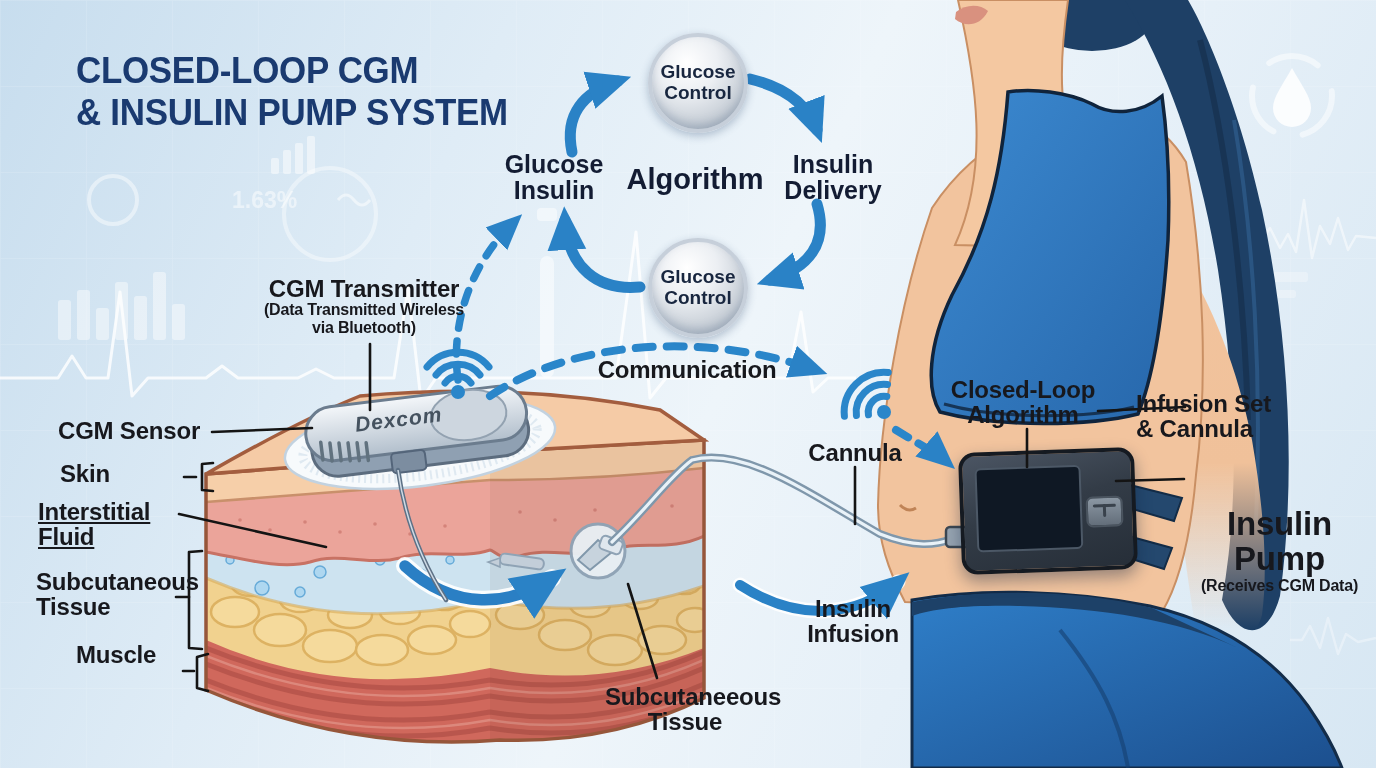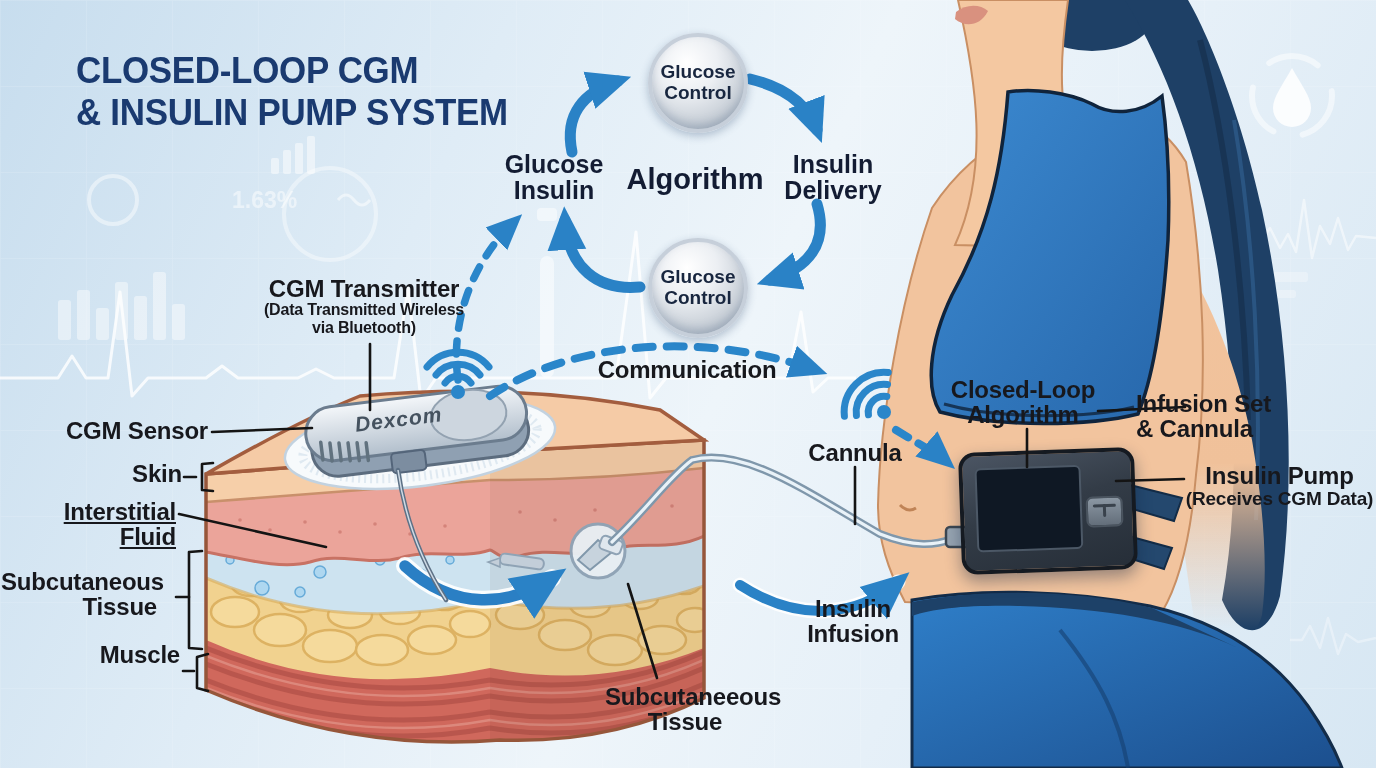--- a/index.html
+++ b/index.html
@@ -6,21 +6,21 @@
   .canvas{
     position:relative;width:1376px;height:768px;overflow:hidden;
     font-family:"Liberation Sans",sans-serif;
     background:linear-gradient(115deg,#c7ddee 0%,#dfecf6 30%,#eef5fa 52%,#e6f0f8 70%,#d7e7f3 100%);
   }
   .canvas svg{position:absolute;left:0;top:0;width:1376px;height:768px;pointer-events:none;}
   .ttl{position:absolute;left:76px;top:50px;font-size:36px;font-weight:800;color:#1a3a70;
        line-height:1.17;letter-spacing:-0.3px;transform:scaleX(.97);transform-origin:left top;}
   .lbl{position:absolute;font-weight:700;color:#17181d;line-height:1.06;font-size:24px;
        text-align:center;letter-spacing:-0.2px;}
-  .lbl.r{text-align:right;}
+  .lbl.r{text-align:left;}
   .lbl.l{text-align:left;}
   .lbl .sub{font-size:16px;display:block;line-height:1.12;}
   .node{position:absolute;width:92px;height:92px;border-radius:50%;
         background:radial-gradient(circle at 38% 28%,#ffffff 0%,#eceff3 35%,#c8cfd7 70%,#9ba6b2 100%);
         border:4px solid #c6cfda;box-shadow:0 3px 8px rgba(40,70,110,.3),inset 0 -5px 9px rgba(110,130,155,.35);
         display:flex;flex-direction:column;align-items:center;justify-content:center;
         font-weight:700;font-size:19px;color:#18263f;line-height:1.08;}
   .loop-txt{position:absolute;font-weight:700;color:#131c33;text-align:center;line-height:1.05;}
   .pump{position:absolute;left:960px;top:450px;width:168px;height:114px;border-radius:16px;
         background:linear-gradient(165deg,#4b5563 0%,#333c47 45%,#262e38 100%);
@@ -380,21 +380,21 @@
     <span class="sub">(Data Transmitted Wireless</span>
     <span class="sub">via Bluetooth)</span>
   </div>
 
   <div class="lbl r" style="left:58px;top:418px;width:150px;">CGM Sensor</div>
   <div class="lbl r" style="left:60px;top:461px;width:122px;">Skin</div>
   <div class="lbl r" style="left:38px;top:499px;width:138px;text-decoration:underline;">
     <div>Interstitial</div>
     <div>Fluid</div>
   </div>
-  <div class="lbl r" style="left:1px;top:569px;width:156px;">
+  <div class="lbl r" style="left:36px;top:569px;width:156px;">
     <div>Subcutaneous</div>
     <div>Tissue</div>
   </div>
   <div class="lbl r" style="left:76px;top:642px;width:104px;">Muscle</div>
 
   <div class="lbl" style="left:592px;top:357px;width:190px;">
     <div>Communication</div>
   </div>
 
   <div class="lbl" style="left:794px;top:440px;width:122px;">Cannula</div>
@@ -413,17 +413,17 @@
     <div>Closed-Loop</div>
     <div>Algorithm</div>
   </div>
 
   <div class="lbl l" style="left:1136px;top:391px;width:180px;">
     <div>Infusion Set</div>
     <div>&amp; Cannula</div>
   </div>
 
   <div class="lbl" style="left:1183px;top:463px;width:193px;">
-    <div style="font-size:24px;">Insulin Pump</div>
-    <span class="sub" style="font-size:19px;">(Receives CGM Data)</span>
+    <div style="font-size:33px;margin-top:44px;">Insulin Pump</div>
+    <span class="sub" style="font-size:16px;">(Receives CGM Data)</span>
   </div>
 
 </div>
 
 </body></html>

